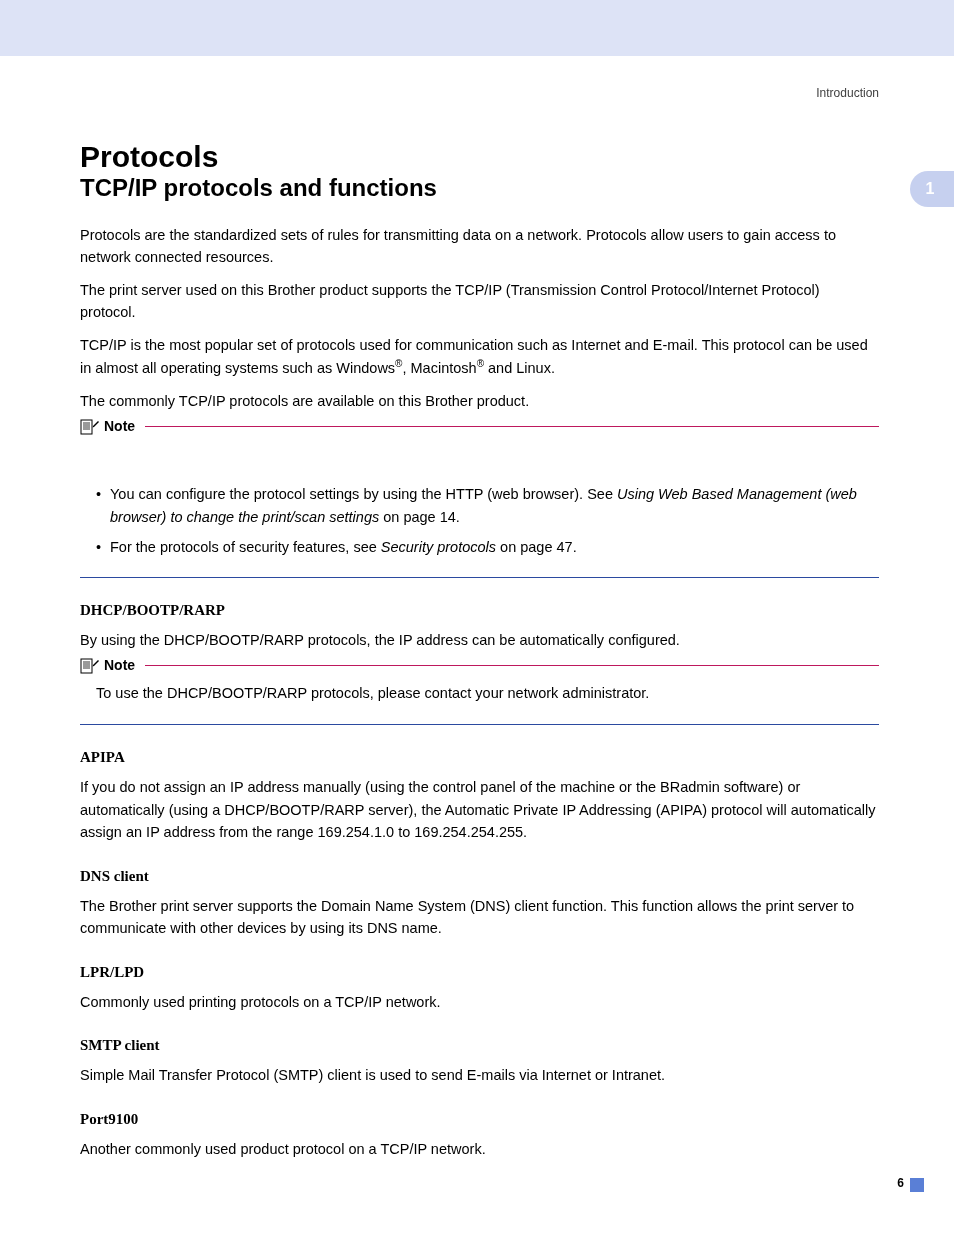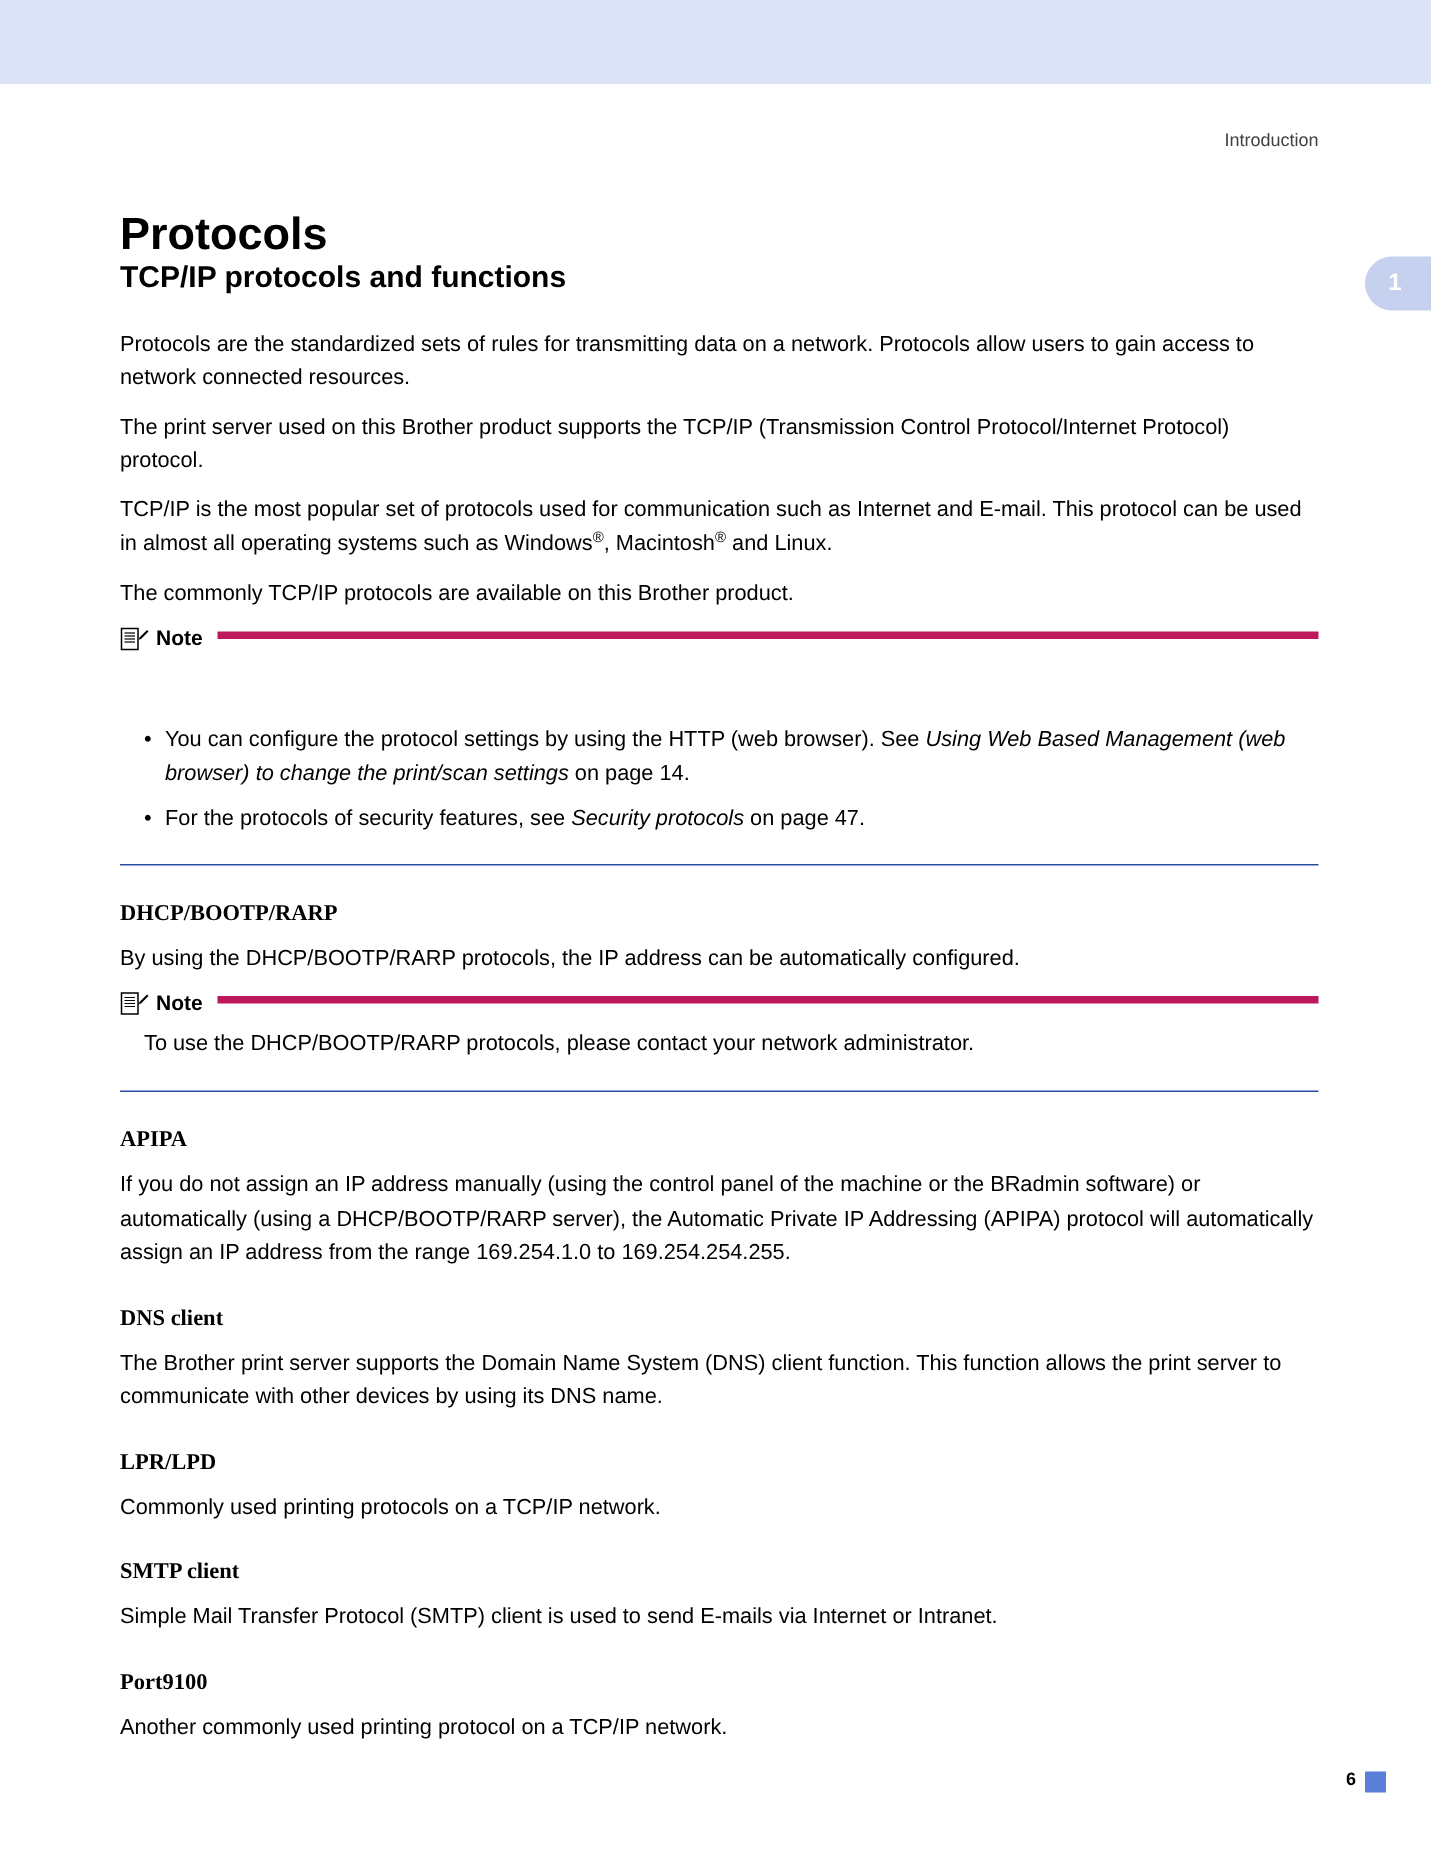--- a/index.html
+++ b/index.html
@@ -39,39 +39,39 @@
     display: flex;
     align-items: center;
     justify-content: center;
     padding-right: 4px;
   }
   h1 {
     font-size: 30px;
     font-weight: bold;
   }
   h2 {
-    font-size: 20px;
+    font-size: 24px;
     font-weight: bold;
     margin-bottom: 22px;
   }
   h3 {
     font-size: 15px;
     font-weight: bold;
     margin-top: 24px;
     margin-bottom: 10px;
     font-family: Liberation Serif, serif;
   }
   p {
     font-size: 14.5px;
     line-height: 1.55;
     margin-bottom: 10px;
   }
   .sup { vertical-align: super; font-size: 10px; }
   .note-block {
-    border-top: 5px solid #be185d;
+    border-top: 1px solid #be185d;
     border-bottom: 1px solid #2b4aa0;
     padding: 0 0 10px 0;
     margin: 14px 0 10px 0;
   }
   .note-header {
     display: flex;
     align-items: center;
     position: relative;
     top: -10px;
     margin-bottom: -2px;
@@ -201,17 +201,17 @@
   <h3>DNS client</h3>
   <p>The Brother print server supports the Domain Name System (DNS) client function. This function allows the print server to communicate with other devices by using its DNS name.</p>
 
   <h3>LPR/LPD</h3>
   <p>Commonly used printing protocols on a TCP/IP network.</p>
 
   <h3>SMTP client</h3>
   <p>Simple Mail Transfer Protocol (SMTP) client is used to send E-mails via Internet or Intranet.</p>
 
   <h3>Port9100</h3>
-  <p>Another commonly used printing protocol on a TCP/IP network.</p>
+  <p>Another commonly used product protocol on a TCP/IP network.</p>
 
   <div class="page-number">6</div>
   <div class="page-number-bar"></div>
 </div>
 
 </body></html>

